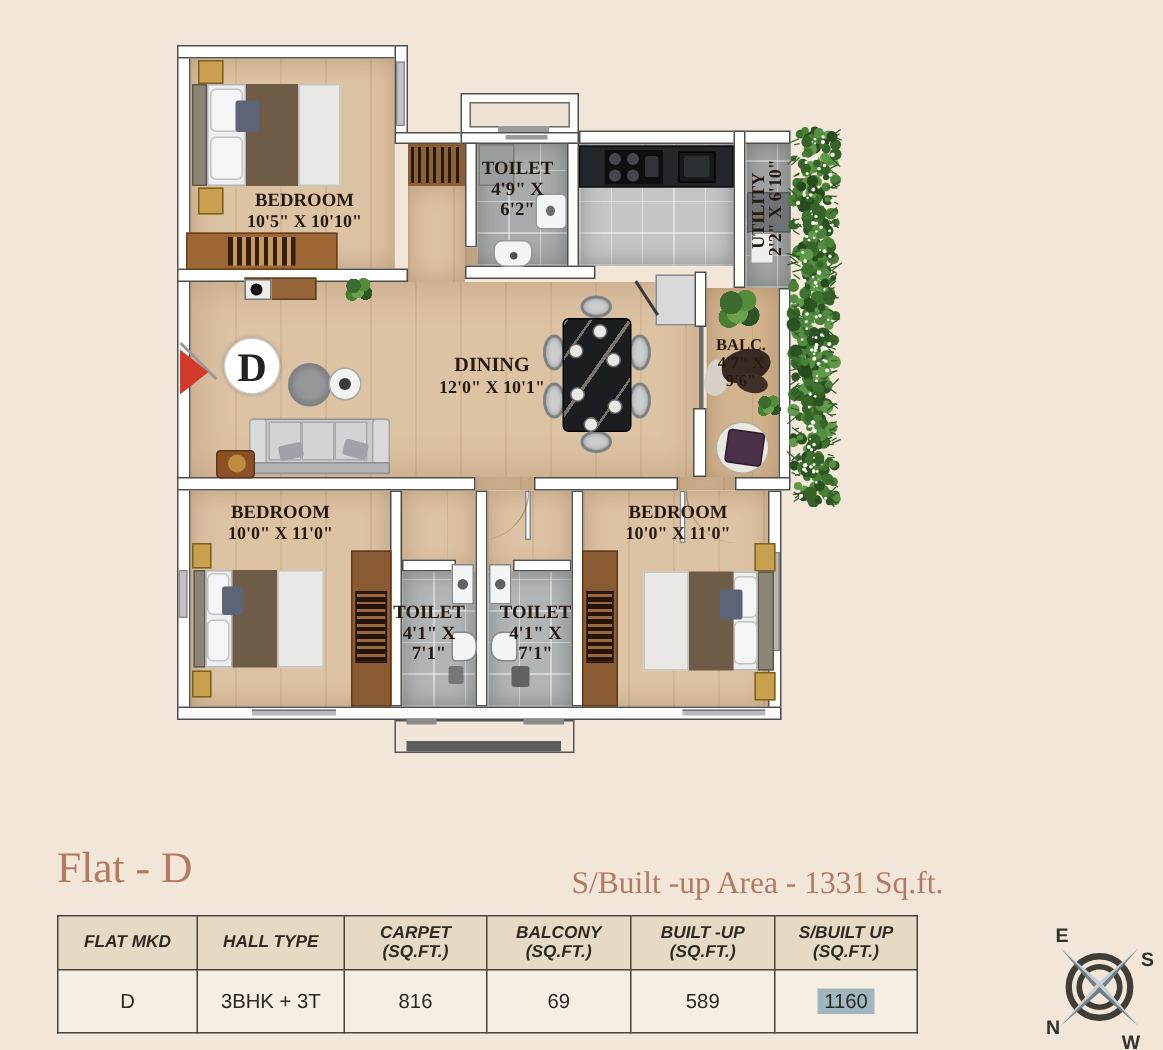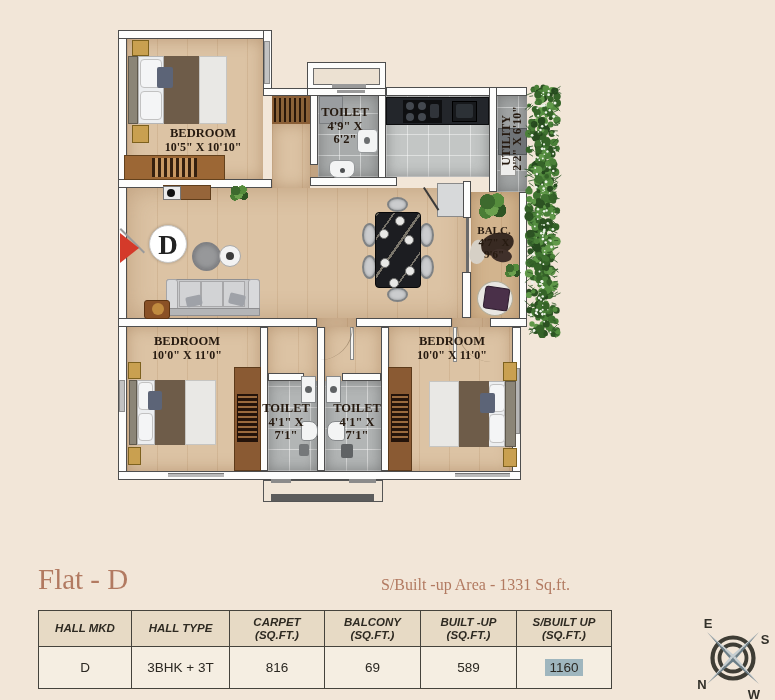--- a/index.html
+++ b/index.html
@@ -223,20 +223,21 @@
 
 <div class="abs" style="left:350px;top:327px;width:4px;height:33px;background:#f6f5f2;border:1px solid #8a8a88;"></div>
 <div class="abs" style="left:320px;top:327px;width:33px;height:33px;border:0;border-right:1.5px solid rgba(100,80,55,.45);border-radius:0 0 100% 0/0 0 100% 0;"></div>
 <div class="abs" style="left:453px;top:327px;width:4px;height:35px;background:#f6f5f2;border:1px solid #8a8a88;"></div>
 <div class="abs" style="left:457px;top:327px;width:34px;height:35px;border:0;border-left:1.5px solid rgba(100,80,55,.45);border-radius:0 0 0 100%/0 0 0 100%;"></div>
 
 <div class="lbl" style="left:143px;top:127px;width:120px;font-size:12.5px;">BEDROOM<br><span style="font-size:12px;">10'5" X 10'10"</span></div>
 <div class="lbl" style="left:285px;top:106px;width:120px;font-size:12.5px;">TOILET<br>4'9" X<br>6'2"</div>
 <div class="lbl" style="left:446px;top:134px;width:120px;font-size:12px;transform:rotate(-90deg);transform-origin:center;">UTILITY</div>
 <div class="lbl" style="left:457px;top:132px;width:120px;font-size:12px;transform:rotate(-90deg);transform-origin:center;">2'2" X 6'10"</div>
+<div class="lbl" style="left:268px;top:236px;width:120px;font-size:13.5px;">DINING<br><span style="font-size:12px;">12'0" X 10'1"</span></div>
 <div class="lbl" style="left:434px;top:225px;width:120px;font-size:11px;">BALC.<br>4'7" X<br>9'6"</div>
 <div class="lbl" style="left:226px;top:402px;width:120px;font-size:12.5px;">TOILET<br>4'1" X<br>7'1"</div>
 <div class="lbl" style="left:297px;top:402px;width:120px;font-size:12.5px;">TOILET<br>4'1" X<br>7'1"</div>
 <div class="lbl" style="left:127px;top:335px;width:120px;font-size:12.5px;">BEDROOM<br><span style="font-size:12px;">10'0" X 11'0"</span></div>
 <div class="lbl" style="left:392px;top:335px;width:120px;font-size:12.5px;">BEDROOM<br><span style="font-size:12px;">10'0" X 11'0"</span></div>
 
 <svg class="abs" style="left:523px;top:84px;" width="46" height="254" viewBox="0 0 46 254">
       <circle cx="6.3" cy="115.2" r="3.1" fill="#558e40"></circle>
       <circle cx="14.6" cy="215.1" r="2.3" fill="#61994a"></circle>
       <circle cx="12.1" cy="130.0" r="2.1" fill="#3f7230"></circle>
@@ -922,34 +923,34 @@
 <polygon points="71,78 47,50 45,52" fill="#c6ced1"></polygon>
 <polygon points="71,78 45,52 43,54" fill="#6d7f88"></polygon>
 </g>
 <text x="20" y="22" font-family="Liberation Sans,sans-serif" font-size="13" font-weight="700" fill="#33312a" text-anchor="middle">E</text>
 <text x="77" y="38" font-family="Liberation Sans,sans-serif" font-size="13" font-weight="700" fill="#33312a" text-anchor="middle">S</text>
 <text x="14" y="83" font-family="Liberation Sans,sans-serif" font-size="13" font-weight="700" fill="#33312a" text-anchor="middle">N</text>
 <text x="66" y="93" font-family="Liberation Sans,sans-serif" font-size="13" font-weight="700" fill="#33312a" text-anchor="middle">W</text>
 </svg>
 
 <div class="abs" style="left:38px;top:563px;font-family:'Liberation Serif',serif;font-size:29px;color:#b27a61;letter-spacing:0px;">Flat - D</div>
-<div class="abs" style="left:381px;top:576px;font-family:'Liberation Serif',serif;font-size:16px;color:#b27a61;">S/Built -up Area - 1331 Sq.ft.</div>
+<div class="abs" style="left:381px;top:576px;font-family:'Liberation Serif',serif;font-size:21px;color:#b27a61;">S/Built -up Area - 1331 Sq.ft.</div>
 
 <table style="position:absolute;left:38px;top:610px;border-collapse:collapse;table-layout:fixed;width:573px;">
 <colgroup>
         <col style="width:93px">
         <col style="width:98px">
         <col style="width:95px">
         <col style="width:96px">
         <col style="width:96px">
         <col style="width:95px">
       </colgroup>
 <tbody>
         <tr style="height:36px;">
-<td class="th">HALL MKD</td>
+<td class="th">FLAT MKD</td>
           <td class="th">HALL TYPE</td>
           <td class="th">CARPET<br>(SQ.FT.)</td>
           <td class="th">BALCONY<br>(SQ.FT.)</td>
           <td class="th">BUILT -UP<br>(SQ.FT.)</td>
           <td class="th">S/BUILT UP<br>(SQ.FT.)</td>
 </tr>
 <tr style="height:42px;">
 <td class="td">D</td>
           <td class="td">3BHK + 3T</td>
           <td class="td">816</td>

